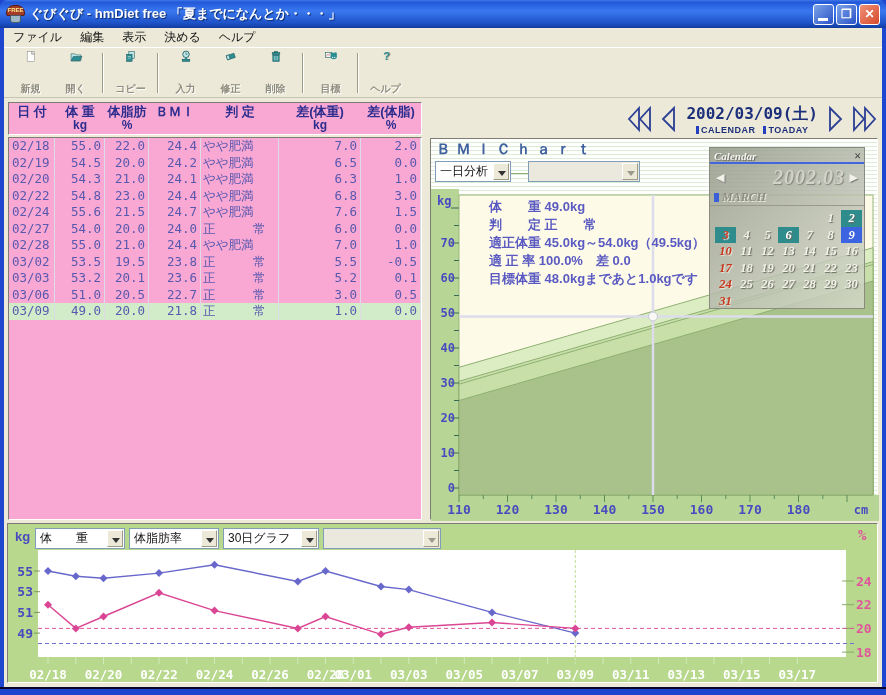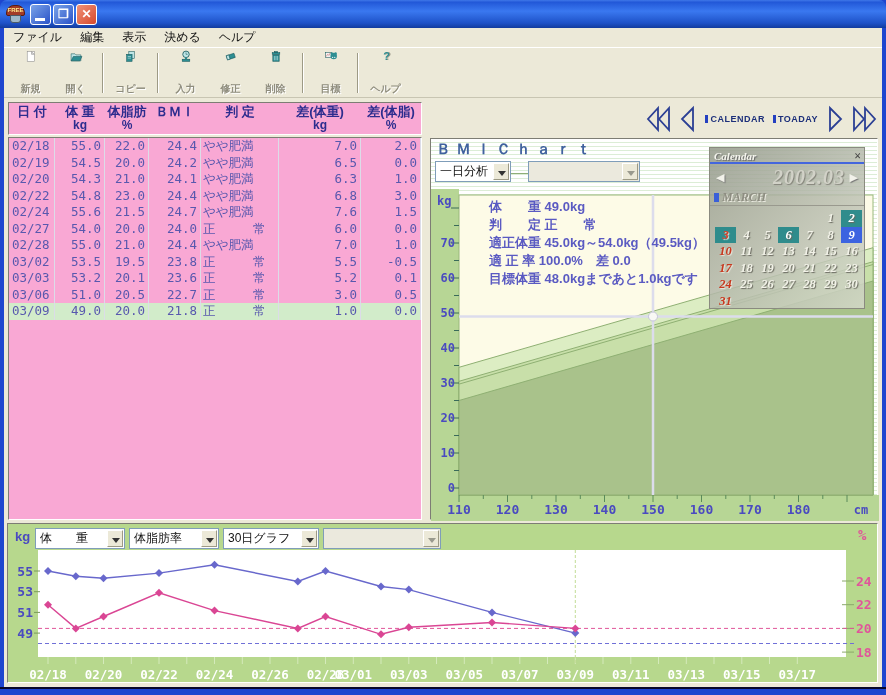--- a/index.html
+++ b/index.html
@@ -103,20 +103,21 @@
 </head>
 <body>
 
 <div class="screen">
 
   <div class="titlebar">
     <div class="app-icon">
       <div class="cap">FREE</div>
       <div class="stem"></div>
     </div>
+    <div class="title-text">ぐびぐび - hmDiet free 「夏までになんとか・・・」</div>
     <div class="tb-btns">
       <div class="tb-btn min">
           <span>▬</span>
         </div>
       <div class="tb-btn">
           <span>❐</span>
         </div>
       <div class="tb-btn close">
           <span>✕</span>
         </div>
@@ -327,20 +328,21 @@
 
     <div class="date-nav">
       <svg class="nav-arrow" width="26" height="30" viewBox="0 0 26 30">
         <polygon points="13,4 3,15 13,26" fill="#ece9d8" stroke="#2b3f94" stroke-width="1.8"></polygon>
         <polygon points="24,4 14,15 24,26" fill="#ece9d8" stroke="#2b3f94" stroke-width="1.8"></polygon>
       </svg>
       <svg class="nav-arrow" width="20" height="30" viewBox="0 0 20 30">
         <polygon points="16,4 5,15 16,26" fill="#ece9d8" stroke="#2b3f94" stroke-width="1.8"></polygon>
       </svg>
       <div class="date-block">
+        <div class="date-text">2002/03/09(土)</div>
         <div class="date-sub">
           <span>
               <i class="blk"></i>
               <b>CALENDAR</b>
             </span>
           <span>
               <i class="blk"></i>
               <b>TOADAY</b>
             </span>
         </div>

